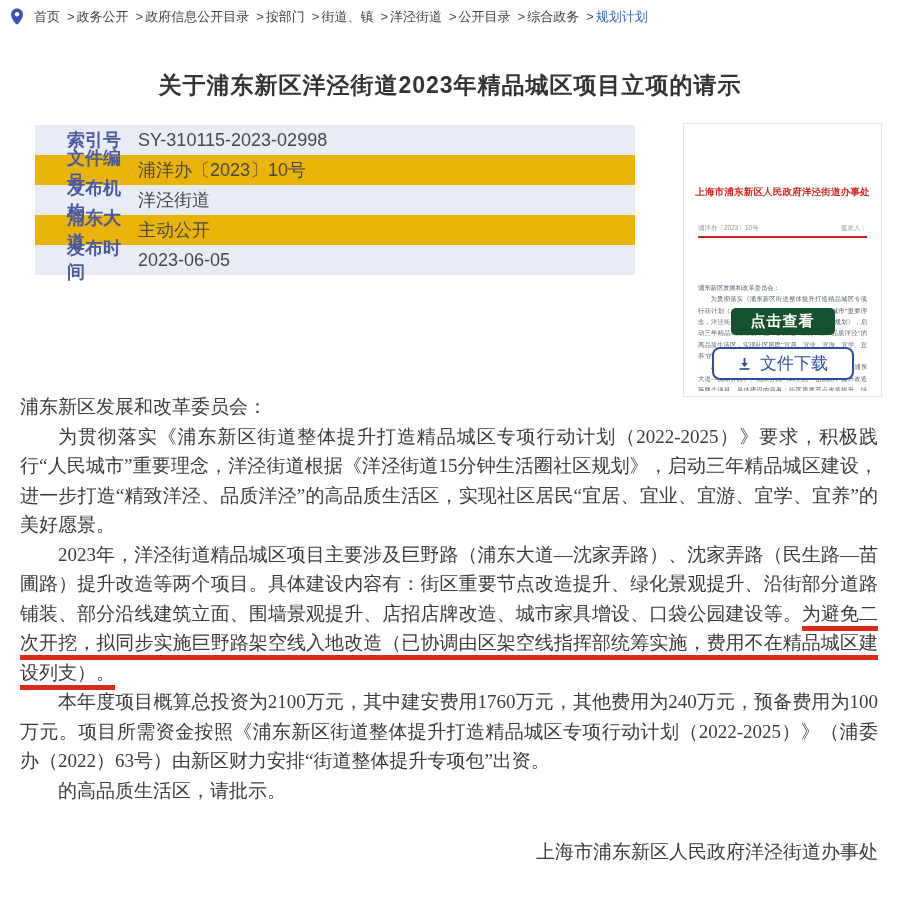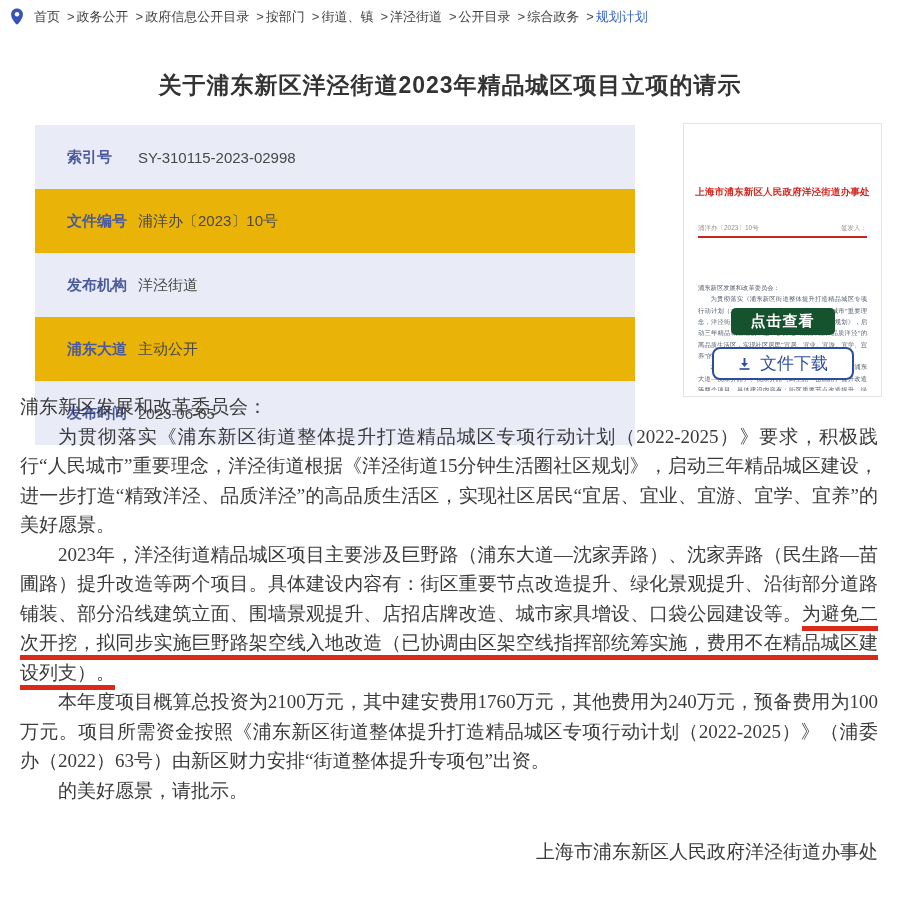--- a/index.html
+++ b/index.html
@@ -21,21 +21,21 @@
 
   
   .doc-title {
     position:absolute; top:70px; left:20px; width:860px;
     text-align:center; font-size:23px; font-weight:bold; color:#333333;
     letter-spacing:1px;
   }
 
   
   .meta-table { position:absolute; top:125px; left:35px; width:600px; }
-  .meta-row { height:64px; display:flex; align-items:center; font-size:15px; }
+  .meta-row { height:30px; display:flex; align-items:center; font-size:18px; }
   .meta-row.odd  { background:#e9ebf7; }
   .meta-row.even { background:#eab308; }
   .meta-label { margin-left:32px; width:71px; color:#4a5a9c; font-weight:bold; flex:0 0 auto; }
   .meta-value { color:#484848; }
 
   
   .preview {
     position:absolute; left:683px; top:123px; width:199px; height:274px;
     background:#ffffff; border:1px solid #e4e4e8;
   }
@@ -159,20 +159,20 @@
       </svg>
       <span>文件下载</span>
     </div>
   </div>
 
   <div class="doc-body">
       <p class="no-indent">浦东新区发展和改革委员会：</p>
       <p><span>为贯彻落实《浦东新区街道整体提升打造精品城区专项行动计划（2022-2025）》要求，积极践行“人民城市”重要理念，洋泾街道根据《洋泾街道15分钟生活圈社区规划》，启动三年精品城区建设，进一步打造“精致洋泾、品质洋泾”的高品质生活区，实现社区居民“宜居、宜业、宜游、宜学、宜养”的美好愿景。</span></p>
       <p><span>2023年，洋泾街道精品城区项目主要涉及巨野路（浦东大道—沈家弄路）、沈家弄路（民生路—苗圃路）提升改造等两个项目。具体建设内容有：街区重要节点改造提升、绿化景观提升、沿街部分道路铺装、部分沿线建筑立面、围墙景观提升、店招店牌改造、城市家具增设、口袋公园建设等。</span><span class="red-underline">为避免二次开挖，拟同步实施巨野路架空线入地改造（已协调由区架空线指挥部统筹实施，费用不在精品城区建设列支）。</span></p>
       <p><span>本年度项目概算总投资为2100万元，其中建安费用1760万元，其他费用为240万元，预备费用为100万元。项目所需资金按照《浦东新区街道整体提升打造精品城区专项行动计划（2022-2025）》（浦委办（2022）63号）由新区财力安排“街道整体提升专项包”出资。</span></p>
-      <p><span>的美好愿景，请批示。</span></p>
+      <p><span>的高品质生活区，请批示。</span></p>
     </div>
 
   <div class="signature">
     <div>上海市浦东新区人民政府洋泾街道办事处</div>
   </div>
 
 </div>
 
 </body></html>

